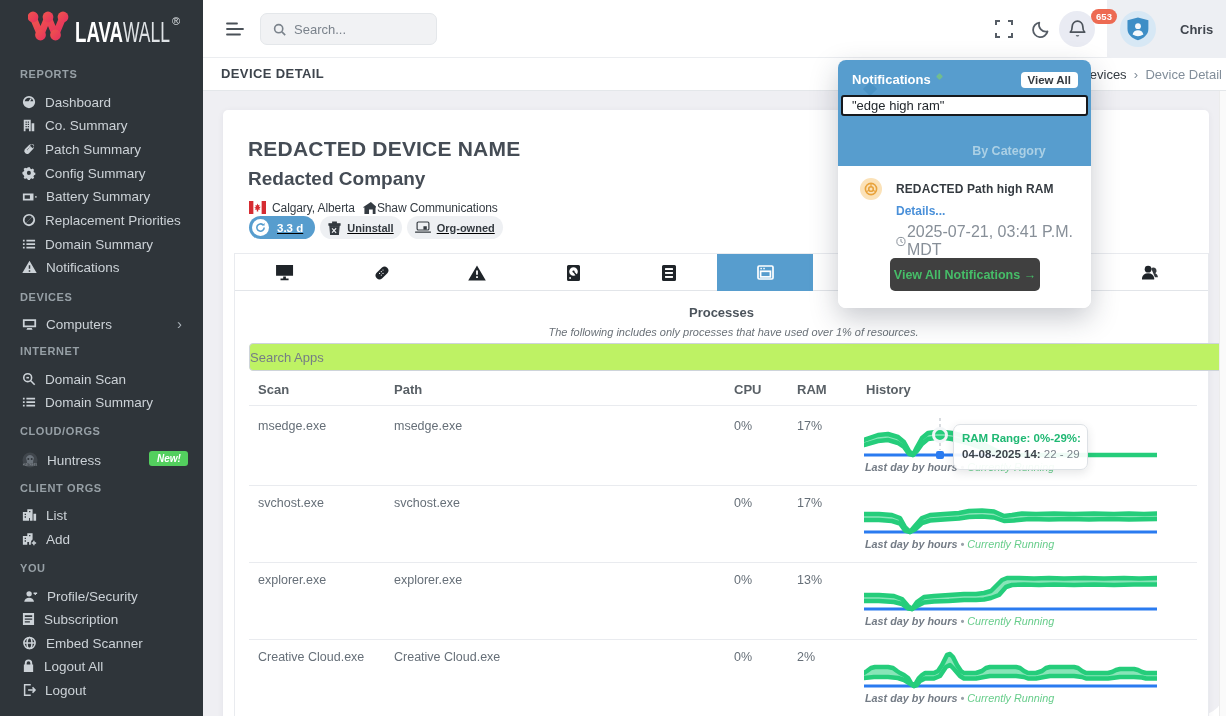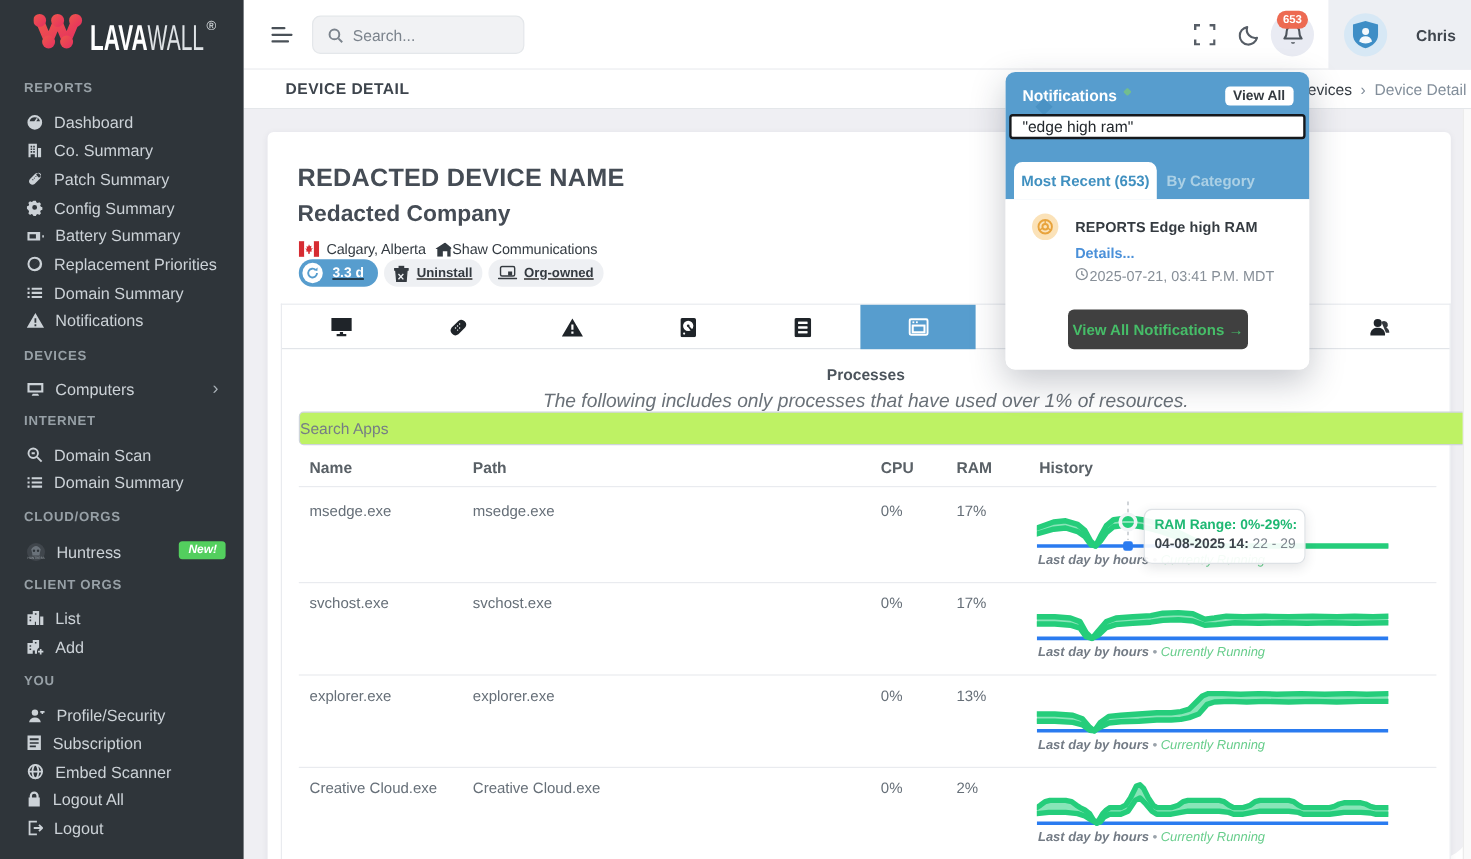--- a/index.html
+++ b/index.html
@@ -12,21 +12,21 @@
 .sb-item { position:absolute; left:22px; display:flex; align-items:center; gap:9px; color:#ccd2d7; font-size:13.5px; height:20px; transform:translateY(-10px); }
 .sb-item svg { flex:0 0 auto; }
 .sb-badge { background:#53cf5e; color:#fff; font-size:10px; font-weight:bold; font-style:italic; padding:2px 7px 2px 8px; border-radius:3px; }
 .chev { position:absolute; color:#aab2b8; font-size:15px; }
 
 
 #topbar { position:absolute; left:203px; top:0; width:1023px; height:58px; background:#fff; border-bottom:1px solid #ebedf0; z-index:5; }
 #userarea { position:absolute; right:0; top:0; width:119px; height:58px; background:#edeff3; }
 #searchbox { position:absolute; left:57px; top:13px; width:177px; height:32px; background:#f1f2f4; border:1px solid #e4e7ea; border-radius:7px; display:flex; align-items:center; padding-left:12px; gap:8px; color:#7b838c; font-size:13px; }
 #titlebar { position:absolute; left:203px; top:58px; width:1023px; height:33px; background:#fff; border-bottom:1px solid #e4e7ea; z-index:4; }
-#titlebar .pt { position:absolute; left:35px; top:8px; font-size:13px; font-weight:bold; letter-spacing:.4px; color:#3d444c; }
+#titlebar .pt { position:absolute; left:18px; top:8px; font-size:13px; font-weight:bold; letter-spacing:.4px; color:#3d444c; }
 #crumbs { position:absolute; right:4px; top:9px; font-size:13px; color:#828e9a; }
 #crumbs b { color:#343b42; font-weight:normal; }
 
 
 #scrollstrip { position:absolute; left:1219px; top:91px; width:7px; height:625px; background:#fafafa; border-left:1px solid #ececec; z-index:6; }
 
 
 #card { position:absolute; left:223px; top:110px; width:986px; height:640px; background:#fff; border-radius:5px 5px 0 0; box-shadow:0 1px 6px rgba(40,40,60,.06); z-index:2; }
 #h1 { position:absolute; left:25px; top:27px; font-size:21px; font-weight:bold; color:#454c55; letter-spacing:.2px; }
 #h2 { position:absolute; left:25px; top:58px; font-size:19px; font-weight:bold; color:#454c55; }
@@ -34,21 +34,21 @@
 #pills { position:absolute; left:26px; top:106px; display:flex; gap:5px;text-decoration:underline; }
 .pill { height:23px; border-radius:12px; display:flex; align-items:center; font-size:11px; font-weight:bold; color:#343a40; background:#eef0f3; padding:0 8px; gap:6px; }
 .pill.blue { background:#579dce; color:#fff; padding:0 12px 0 3px; gap:8px; font-size:11.5px; }
 
 
 #tabbox { position:absolute; left:11px; top:143px; width:975px; height:497px; border:1px solid #e9ebef; border-bottom:none; }
 #tabbar { display:flex; height:37px; border-bottom:1px solid #e2e5e9; padding-left:2px; }
 .tab { width:96px; height:37px; display:flex; align-items:center; justify-content:center; }
 .tab:nth-child(6) { background:#579dce; }
 #proc-title { position:absolute; left:0; top:51px; width:973px; text-align:center; font-size:13px; font-weight:bold; color:#4c545c; }
-#proc-desc { position:absolute; left:0; top:72px; width:973px; text-align:center; font-size:16px; font-style:italic; color:#6a7178; }
+#proc-desc { position:absolute; left:12px; top:72px; width:973px; text-align:center; font-size:11px; font-style:italic; color:#6a7178; }
 #appsearch { position:absolute; left:14px; top:89px; width:1082px; height:28px; border:1px solid #ced4da; border-radius:4px; display:flex; align-items:center; padding-left:0; font-size:13px; color:#757d85; background:#bef264; }
 
 
 .th { position:absolute; font-size:13px; font-weight:bold; color:#596066; }
 .td { position:absolute; font-size:12.5px; color:#666f78; }
 .rowline { position:absolute; left:14px; width:948px; height:1px; background:#e9ebef; }
 .chart { position:absolute; left:629px; }
 .chartlabel { position:absolute; left:630px; white-space:nowrap; font-size:10.8px; font-style:italic; font-weight:bold; color:#737b85; }
 .chartlabel .cr { color:#67cd8b; font-weight:normal; }
 
@@ -57,21 +57,21 @@
 #notif-head { position:absolute; left:0; top:0; width:253px; height:106px; background:#579dce; border-radius:8px 8px 0 0; }
 #notif-title { position:absolute; left:14px; top:12px; font-size:13px; font-weight:bold; color:#fff; }
 #notif-viewall { position:absolute; right:13px; top:12px; background:#fff; border-radius:4px; font-size:11.5px; font-weight:bold; color:#343a40; padding:2px 7px; }
 #notif-input { position:absolute; left:3px; top:35px; width:247px; height:21px; background:#fff; border:2px solid #16191d; border-radius:3px; font-size:13px; color:#23282d; display:flex; align-items:center; padding-left:9px; }
 #notif-tab1 { position:absolute; left:7px; top:75px; width:119px; height:31px; background:#fff; border-radius:7px 7px 0 0; display:flex; align-items:center; justify-content:center; font-size:12.5px; font-weight:bold; color:#4090c0; }
 #notif-tab2 { position:absolute; left:126px; top:75px; width:90px; height:31px; display:flex; align-items:center; justify-content:center; font-size:12.5px; font-weight:bold; color:#abd0e5; }
 #notif-body { position:absolute; left:0; top:106px; width:253px; height:142px; background:#fff; border-radius:0 0 8px 8px; }
 #nb-ico { position:absolute; left:22px; top:12px; width:22px; height:22px; border-radius:50%; background:#fbe2b8; display:flex; align-items:center; justify-content:center; }
 #nb-title { position:absolute; left:58px; top:16px; font-size:12px; font-weight:bold; color:#343a40; letter-spacing:.1px; }
 #nb-details { position:absolute; left:58px; top:38px; font-size:12px; font-weight:bold; color:#4a90d9; }
-#nb-time { position:absolute; left:58px; top:57px; font-size:12px; color:#878f98; display:flex; align-items:flex-start; gap:1px; }
+#nb-time { position:absolute; left:58px; top:57px; font-size:16px; color:#878f98; display:flex; align-items:center; gap:1px; }
 #nb-btn { position:absolute; white-space:nowrap; left:52px; top:92px; width:150px; height:33px; background:#404040; border-radius:5px; display:flex; align-items:center; justify-content:center; font-size:12.5px; font-weight:bold; color:#46bd68; }
 
 
 #tooltip { position:absolute; left:953px; top:424px; width:135px; height:46px; background:rgba(255,255,255,.93); border:1px solid #dde1e5; border-radius:7px; box-shadow:0 3px 10px rgba(40,50,60,.12); z-index:20; padding:7px 0 0 8px; }
 #tooltip .l1 { font-size:11.5px; font-weight:bold; color:#1fb873; white-space:nowrap; }
 #tooltip .l2 { font-size:11.5px; color:#7c848c; margin-top:4px; white-space:nowrap; }
 #tooltip .l2 b { color:#3c434a; }
 </style>
 </head>
 <body>
@@ -193,21 +193,21 @@
         <path d="M1 5V1h4M13 1h4v4M17 13v4h-4M5 17H1v-4"></path>
       </svg>
     <svg width="19" height="19" viewBox="0 0 19 19" style="position:absolute;left:829px;top:20px" fill="none" stroke="#565d66" stroke-width="1.8">
         <path d="M15.5 11.5A7 7 0 017.3 2.6 7.3 7.3 0 1015.5 11.5z" stroke-linejoin="round"></path>
       </svg>
     <div style="position:absolute;left:856px;top:11px;width:36px;height:36px;border-radius:50%;background:#e9ebf3"></div>
     <svg width="19" height="20" viewBox="0 0 19 20" style="position:absolute;left:865px;top:19px" fill="none" stroke="#4d545c" stroke-width="1.7">
         <path d="M9.5 2.2a5.3 5.3 0 015.3 5.3c0 3.6 1.2 5 1.9 5.6H2.3c.7-.6 1.9-2 1.9-5.6A5.3 5.3 0 019.5 2.2z" stroke-linejoin="round"></path>
         <path d="M7.7 16.2a1.9 1.9 0 003.6 0z" fill="#4d545c" stroke="none"></path>
       </svg>
-    <div style="position:absolute;left:861px;top:9px;min-width:26px;height:15px;border-radius:8px;background:#ed6a52;color:#fff;font-size:9.5px;font-weight:bold;display:flex;align-items:center;justify-content:center;padding:0 4px">653</div>
+    <div style="position:absolute;left:888px;top:9px;min-width:26px;height:15px;border-radius:8px;background:#ed6a52;color:#fff;font-size:9.5px;font-weight:bold;display:flex;align-items:center;justify-content:center;padding:0 4px">653</div>
     <div style="position:absolute;left:917px;top:11px;width:36px;height:36px;border-radius:50%;background:#d7e8f5"></div>
     <svg width="22" height="24" viewBox="0 0 22 24" style="position:absolute;left:924px;top:17px">
         <path d="M11 0l11 3v9c0 6-5 10-11 12C5 22 0 18 0 12V3l11-3z" fill="#3e8ec6" transform="scale(0.95) translate(0.5 0.5)"></path>
         <circle cx="11" cy="9.2" r="2.9" fill="#fff" opacity="0.95"></circle>
         <path d="M5.6 17.5c.5-2.9 2.7-4.3 5.4-4.3s4.9 1.4 5.4 4.3a10 10 0 01-10.8 0z" fill="#fff" opacity="0.95"></path>
       </svg>
     <div style="position:absolute;left:977px;top:22px;font-size:13px;font-weight:bold;color:#40464e">Chris</div>
   </div>
 
   <div id="titlebar">
@@ -295,21 +295,21 @@
             <svg width="17" height="15" viewBox="0 0 18 16" fill="#1f2429">
               <path d="M10.8 3.6a3.4 3.4 0 012.4-1 3.4 3.4 0 012 6.1c1.7.8 2.6 2.3 2.8 4.3h-3.2" opacity="0.9"></path>
               <circle cx="7.5" cy="4.5" r="3.6"></circle>
               <path d="M1 13.8c.5-3.4 3-5.1 6.5-5.1s6 1.7 6.5 5.1v1.7H1v-1.7z"></path>
             </svg>
           </div>
       </div>
       <div id="proc-title">Processes</div>
       <div id="proc-desc">The following includes only processes that have used over 1% of resources.</div>
       <div id="appsearch">Search Apps</div>
-      <div class="th" style="left:23px;top:128px">Name</div>
+      <div class="th" style="left:23px;top:128px">Scan</div>
       <div class="th" style="left:159px;top:128px">Path</div>
       <div class="th" style="left:499px;top:128px">CPU</div>
       <div class="th" style="left:562px;top:128px">RAM</div>
       <div class="th" style="left:631px;top:128px">History</div>
       <div class="rowline" style="top:151px"></div>
       <div class="rowline" style="top:231px"></div>
       <div class="rowline" style="top:308px"></div>
       <div class="rowline" style="top:385px"></div>
 
       <div class="td" style="left:23px;top:165px">msedge.exe</div>
@@ -369,32 +369,31 @@
     </div>
   </div>
 
   <div id="notif">
     <div id="notif-head">
       <div id="notif-title">Notifications</div>
         <div style="position:absolute;left:99px;top:14px;width:5px;height:5px;background:#72bd8e;border-radius:1px;transform:rotate(45deg)"></div>
         <div style="position:absolute;left:27px;top:24px;width:10px;height:10px;background:#4a92c4;transform:rotate(45deg)"></div>
       <div id="notif-viewall">View All</div>
       <div id="notif-input">"edge high ram"</div>
-      <div id="notif-tab1">Most Recent (653)</div>
       <div id="notif-tab2">By Category</div>
     </div>
     <div id="notif-body">
       <div id="nb-ico">
           <svg width="14" height="14" viewBox="0 0 14 14" fill="none" stroke="#e8a33c" stroke-width="1.6">
             <circle cx="7" cy="7" r="5.6"></circle>
             <circle cx="7" cy="7" r="2.3"></circle>
             <path d="M7 1.4v3.3M2.2 9.8l2.8-1.6M11.8 9.8 9 8.2" stroke-width="1.2"></path>
           </svg>
         </div>
-      <div id="nb-title">REPORTS Edge high RAM</div>
+      <div id="nb-title">REDACTED Path high RAM</div>
       <div id="nb-details">Details...</div>
       <div id="nb-time"><svg width="11" height="11" viewBox="0 0 12 12" fill="none" stroke="#878f98" stroke-width="1.2">
             <circle cx="6" cy="6" r="5"></circle>
             <path d="M6 3v3.2l2.2 1.1"></path>
           </svg>2025-07-21, 03:41 P.M. MDT</div>
       <div id="nb-btn">View All Notifications →</div>
     </div>
   </div>
 
   <div id="tooltip">

